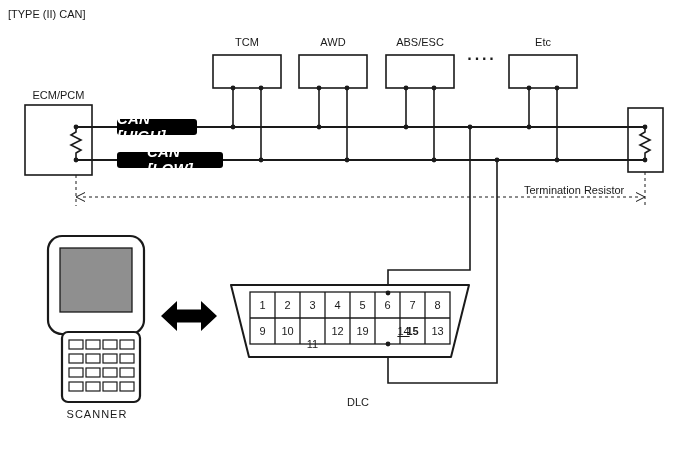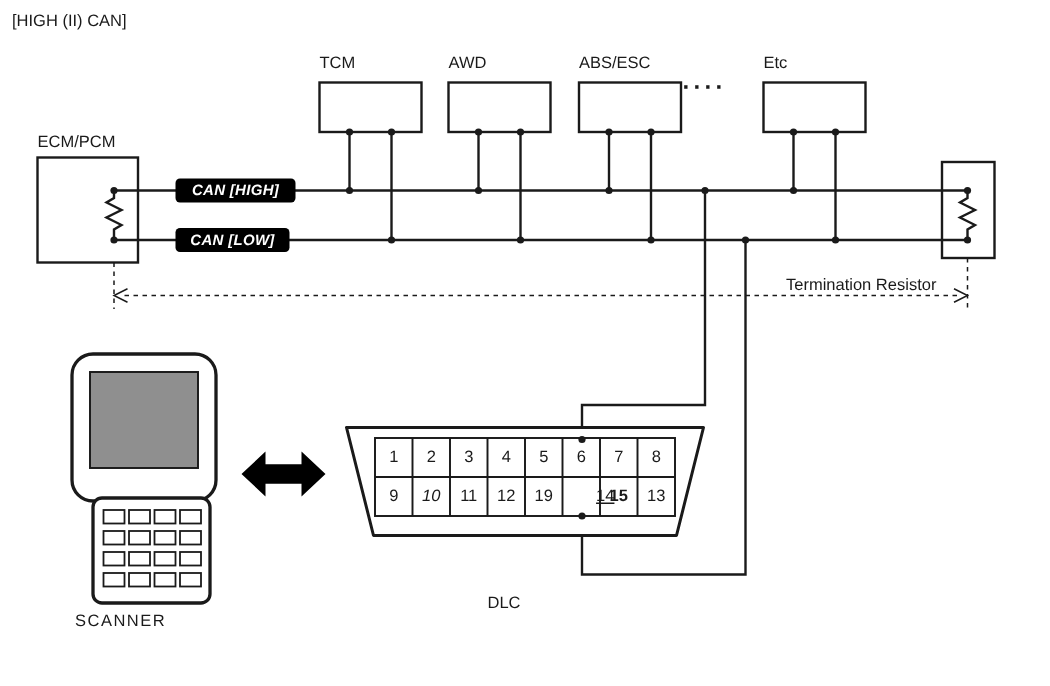--- a/index.html
+++ b/index.html
@@ -2,24 +2,24 @@
 <html><head>
 <meta charset="utf-8">
 <style>
   html,body{margin:0;padding:0;}
   body{
     width:700px;height:457px;position:relative;background:#ffffff;
     font-family:"Liberation Sans", sans-serif;color:#1a1a1a;overflow:hidden;
   }
   svg{position:absolute;left:0;top:0;}
   .lbl{position:absolute;font-size:11px;white-space:nowrap;color:#1a1a1a;}
-  .center{}
+  .center{text-align:center;}
   .pill{
     position:absolute;background:#000000;color:#ffffff;
-    font-size:10px;font-weight:bold;font-style:italic;letter-spacing:.2px;
+    font-size:15px;font-weight:bold;font-style:italic;letter-spacing:.2px;
     display:flex;align-items:center;justify-content:center;border-radius:3px;
   }
   .pin{
     position:absolute;width:25px;height:26px;
     display:flex;align-items:center;justify-content:center;font-size:11px;
   }
   .ellipsis{position:absolute;font-size:16px;font-weight:bold;letter-spacing:2px;}
 </style>
 </head>
 <body>
@@ -124,46 +124,46 @@
       <circle cx="76" cy="127" r="2.4"></circle>
         <circle cx="76" cy="160" r="2.4"></circle>
       <circle cx="645" cy="127" r="2.4"></circle>
         <circle cx="645" cy="160" r="2.4"></circle>
       <circle cx="388" cy="293" r="2.4"></circle>
         <circle cx="388" cy="344" r="2.4"></circle>
     </g>
   </g>
 </svg>
 
-<div class="lbl" style="left:8px;top:8px;">[HIGH (II) CAN]</div>
+<div class="lbl" style="left:8px;top:8px;">[TYPE (II) CAN]</div>
 
 <div class="lbl center" style="left:213px;top:36px;width:68px;">TCM</div>
 <div class="lbl center" style="left:299px;top:36px;width:68px;">AWD</div>
 <div class="lbl center" style="left:386px;top:36px;width:68px;">ABS/ESC</div>
 <div class="lbl center" style="left:509px;top:36px;width:68px;">Etc</div>
 <div class="ellipsis center" style="left:455px;top:50px;width:54px;">····</div>
 
 <div class="lbl center" style="left:25px;top:89px;width:67px;">ECM/PCM</div>
 
 <div class="pill" style="left:117px;top:119px;width:80px;height:16px;">CAN [HIGH]</div>
-<div class="pill" style="left:117px;top:152px;width:76px;height:16px;">CAN [LOW]</div>
+<div class="pill" style="left:117px;top:152px;width:76px;height:16px;padding-left:30px;">CAN [LOW]</div>
 
 <div class="lbl" style="left:524px;top:184px;">Termination Resistor</div>
 
 <div class="lbl center" style="left:50px;top:408px;width:94px;letter-spacing:1px;">SCANNER</div>
 <div class="lbl center" style="left:325px;top:396px;width:66px;">DLC</div>
 
 <div class="pin" style="left:250px;top:292px;">1</div>
 <div class="pin" style="left:275px;top:292px;">2</div>
 <div class="pin" style="left:300px;top:292px;">3</div>
 <div class="pin" style="left:325px;top:292px;">4</div>
 <div class="pin" style="left:350px;top:292px;">5</div>
 <div class="pin" style="left:375px;top:292px;">6</div>
 <div class="pin" style="left:400px;top:292px;">7</div>
 <div class="pin" style="left:425px;top:292px;">8</div>
 <div class="pin" style="left:250px;top:318px;">9</div>
-<div class="pin" style="left:275px;top:318px;font-style:italic;">10</div>
-<div class="pin" style="left:300px;top:318px;text-align:right;">11</div>
+<div class="pin" style="left:275px;top:318px;">10</div>
+<div class="pin" style="left:300px;top:331px;text-align:right;">11</div>
 <div class="pin" style="left:325px;top:318px;">12</div>
 <div class="pin" style="left:350px;top:318px;">19</div>
 <div class="pin" style="left:391px;top:318px;text-decoration:underline;">14</div>
 <div class="pin" style="left:400px;top:318px;font-weight:bold;">15</div>
 <div class="pin" style="left:425px;top:318px;">13</div>
 
 </body></html>

